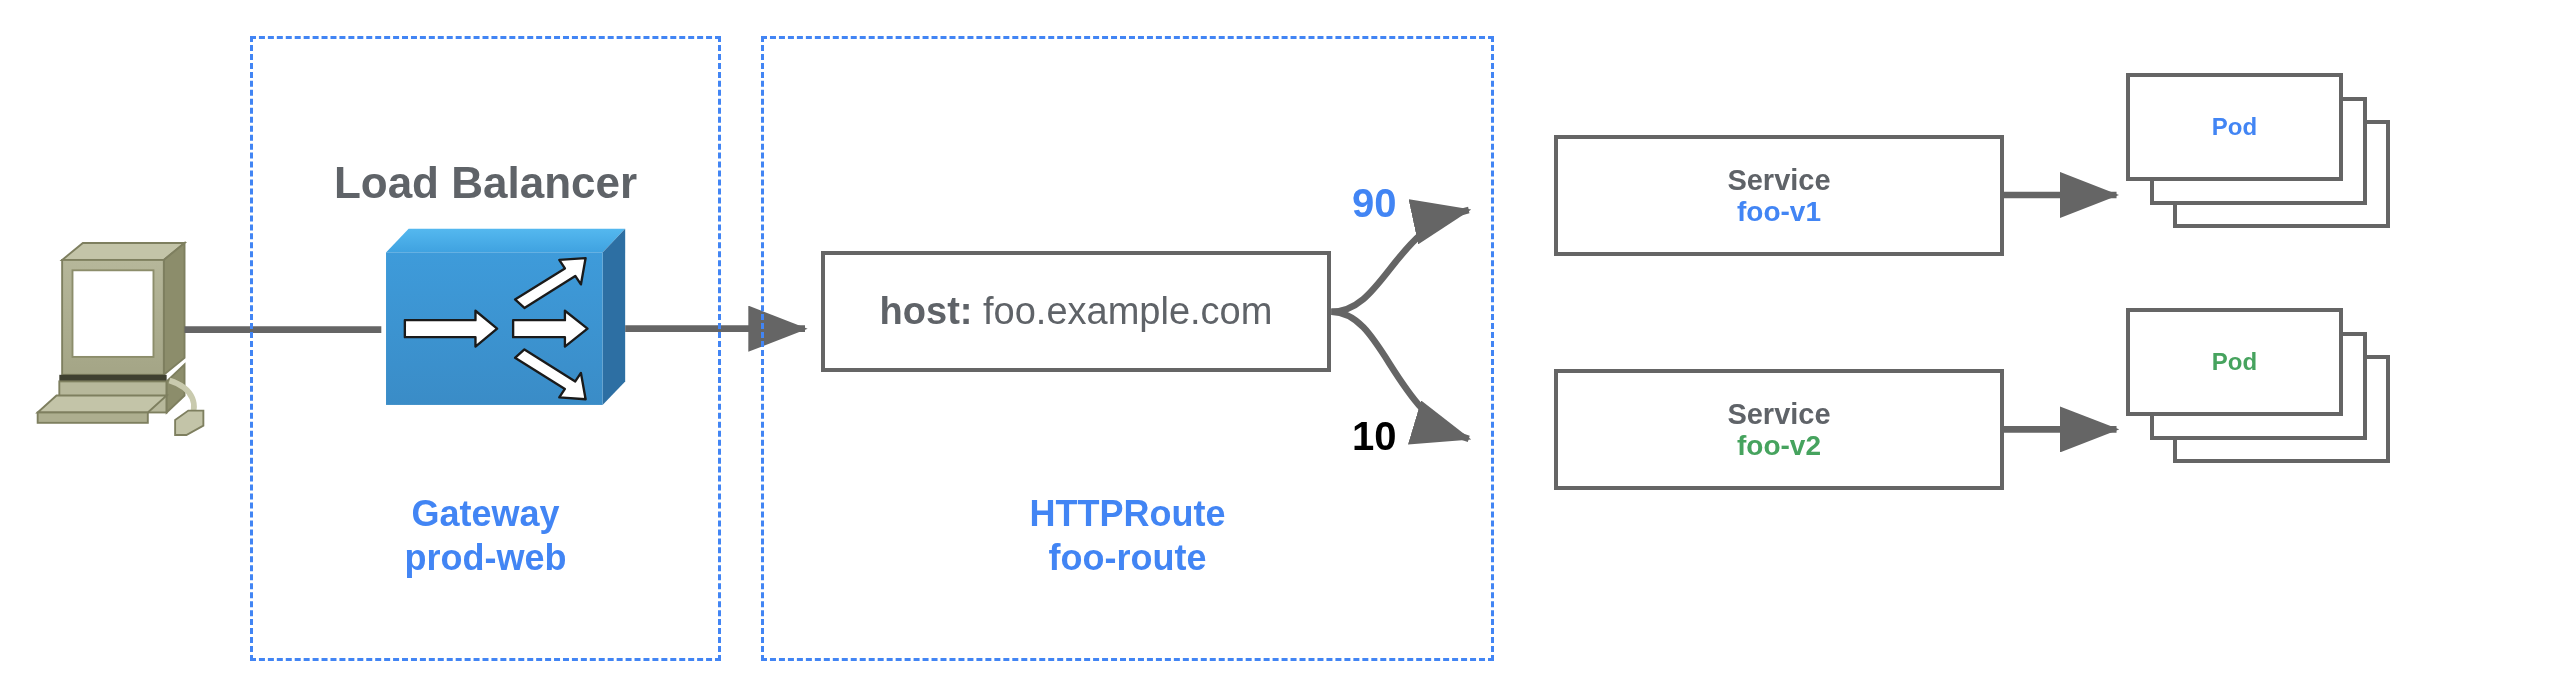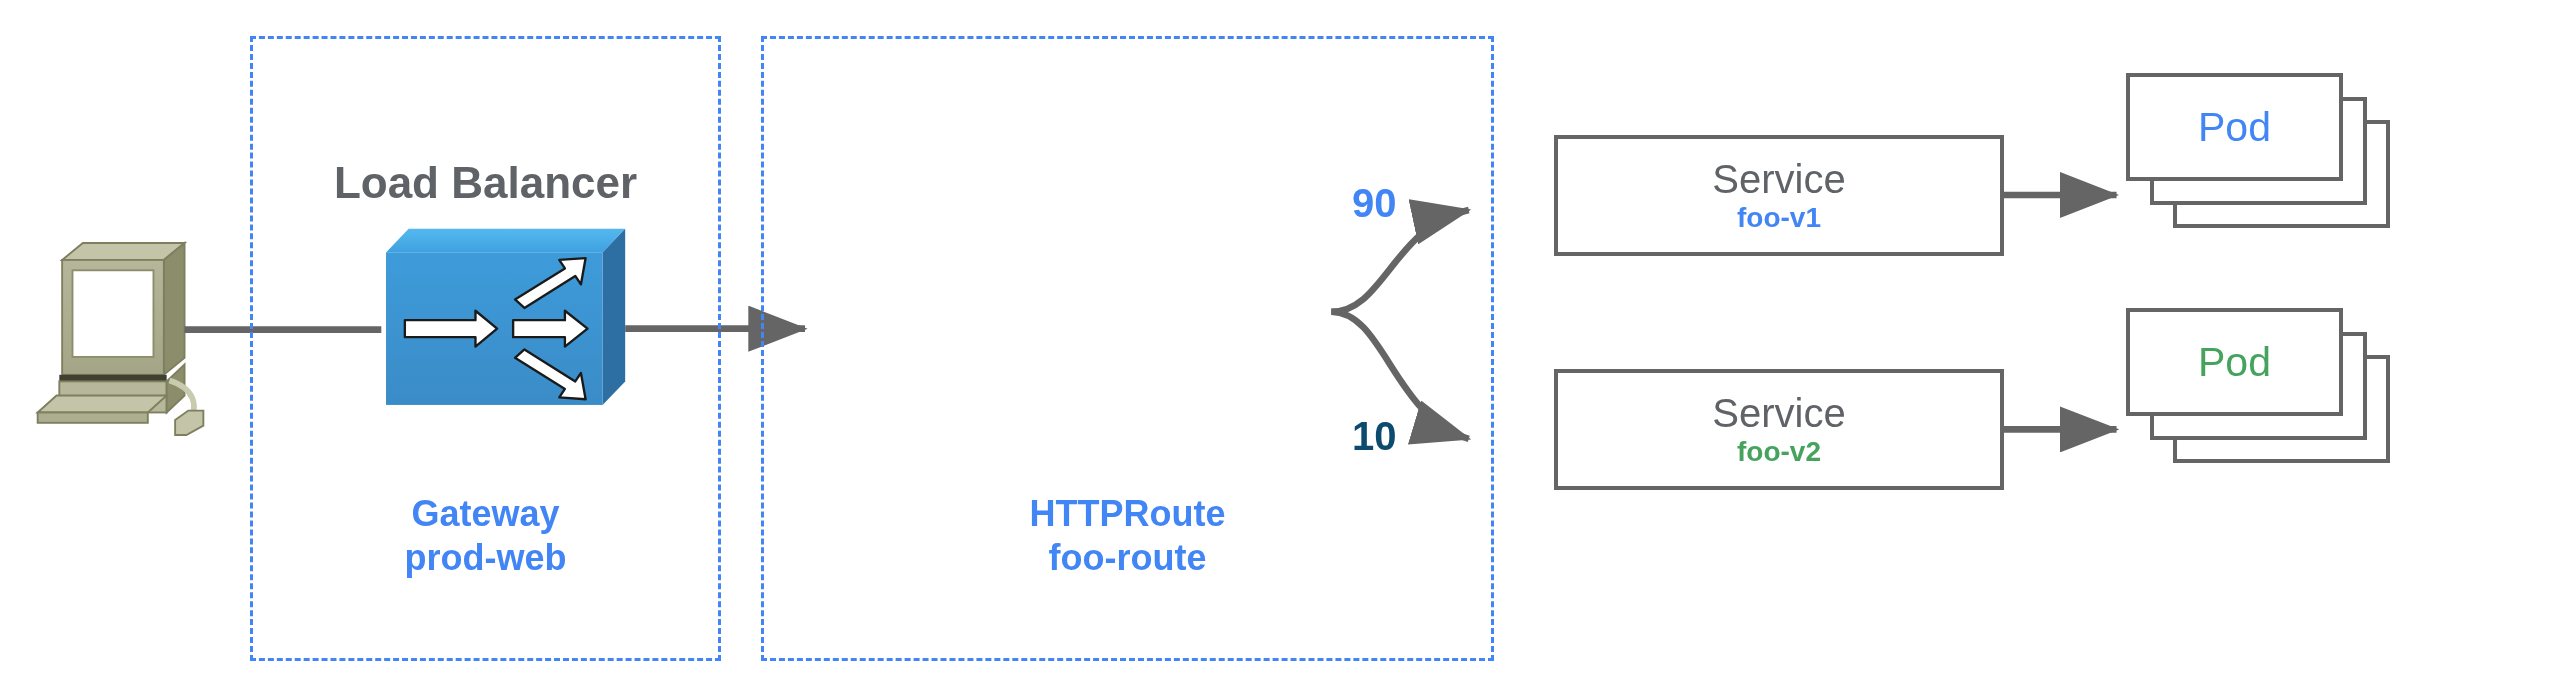--- a/index.html
+++ b/index.html
@@ -56,43 +56,43 @@
   #httproute-caption { left: 761px; top: 492px; width: 733px; }
 
   
   .weight-label {
     position: absolute;
     font-size: 40px;
     font-weight: bold;
     white-space: nowrap;
   }
   #weight-90 { left: 1352px; top: 181px; color: #4285F4; }
-  #weight-10 { left: 1352px; top: 414px; color: #0c4a6e; }
+  #weight-10 { left: 1352px; top: 414px; color: #000000; }
 
   
   .node-box {
     position: absolute;
     border: 4.7px solid #656565;
     background: #ffffff;
     box-sizing: border-box;
     display: flex;
     flex-direction: column;
     align-items: center;
     justify-content: center;
     text-align: center;
   }
   #host-box { left: 821px; top: 251px; width: 510px; height: 121px; }
   .host-line { font-size: 38px; color: #5F6368; white-space: nowrap; }
   .host-key { font-weight: bold; color: #5F6368; }
 
   #svc-v1 { left: 1554px; top: 135px; width: 450px; height: 121px; }
   #svc-v2 { left: 1554px; top: 369px; width: 450px; height: 121px; }
   .svc-kind {
-    font-size: 40px;
-    font-weight: normal;
+    font-size: 29px;
+    font-weight: bold;
     color: #5F6368;
     line-height: 1.12;
   }
   .svc-name {
     font-size: 28px;
     font-weight: bold;
     line-height: 1.12;
   }
   .name-blue  { color: #4285F4; }
   .name-green { color: #46A35E; }
@@ -108,21 +108,21 @@
     border: 4.7px solid #656565;
     background: #ffffff;
     box-sizing: border-box;
     display: flex;
     align-items: center;
     justify-content: center;
   }
   .pod-card.back2 { left: 47px; top: 47px; z-index: 1; }
   .pod-card.back1 { left: 23.5px; top: 23.5px; z-index: 2; }
   .pod-card.front { left: 0;    top: 0;    z-index: 3; }
-  .pod-label { font-size: 41px; font-weight: normal; }
+  .pod-label { font-size: 24px; font-weight: bold; }
 </style>
 </head>
 <body>
 
 <div id="canvas">
 
   <svg class="svg-layer" viewBox="0 0 2736 738">
     <defs>
       <marker id="arrowhead" markerWidth="9" markerHeight="7" refX="8.6" refY="3.5" orient="auto">
         <polygon points="0 0, 9 3.5, 0 7" fill="#656565"></polygon>
@@ -199,20 +199,26 @@
   <div class="zone-caption" id="gateway-caption">
     <div>Gateway</div>
     <div>prod-web</div>
   </div>
 
   <div class="zone-caption" id="httproute-caption">
     <div>HTTPRoute</div>
     <div>foo-route</div>
   </div>
 
+  <div class="node-box" id="host-box">
+    <div class="host-line">
+      <span class="host-key">host:</span>
+      <span>foo.example.com</span>
+    </div>
+  </div>
 
   <div class="weight-label" id="weight-90">90</div>
   <div class="weight-label" id="weight-10">10</div>
 
   <div class="node-box" id="svc-v1">
     <div class="svc-kind">Service</div>
     <div class="svc-name name-blue">foo-v1</div>
   </div>
 
   <div class="node-box" id="svc-v2">

